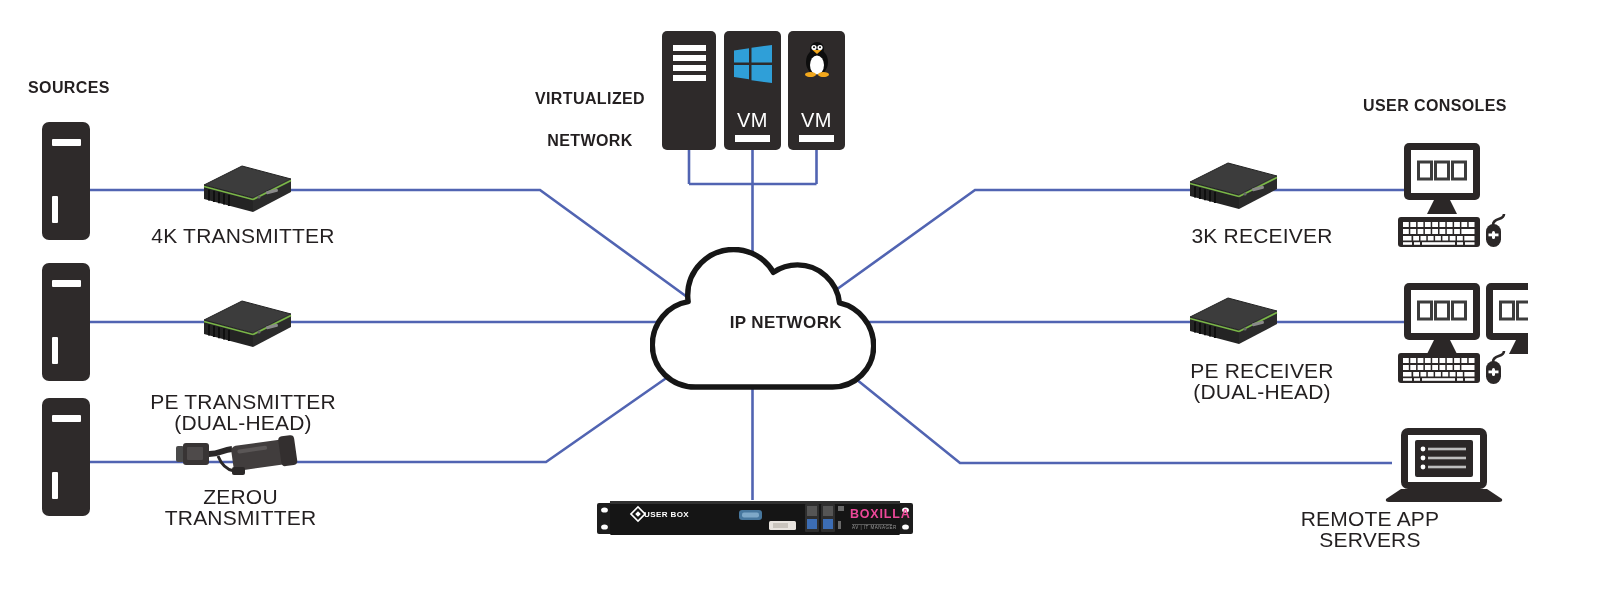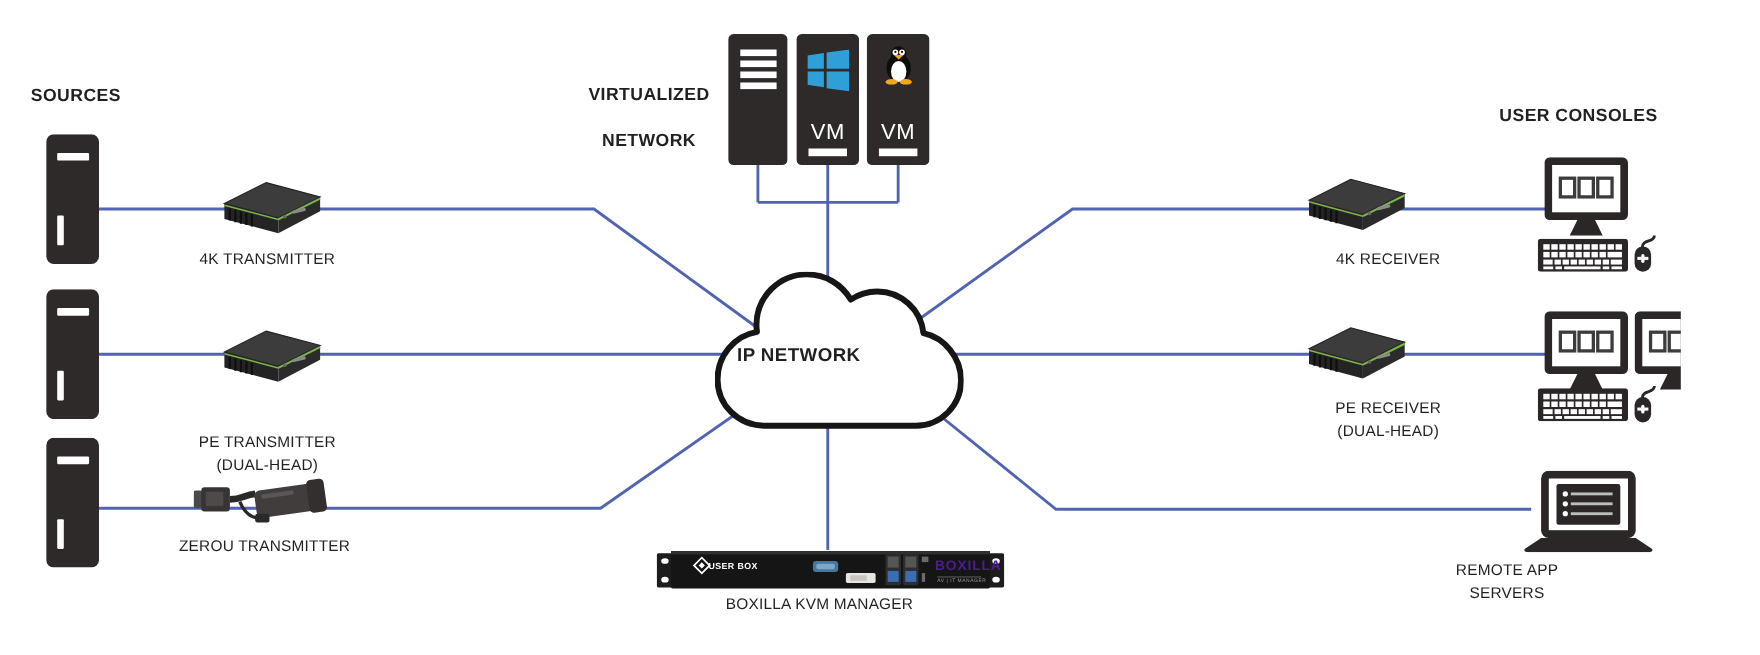--- a/index.html
+++ b/index.html
@@ -2,25 +2,25 @@
 <html style="--line: #5164b2; --ink: #231f20; --device: #2e2a2a; --green: #7ab648; --windows_blue: #2f9fd8; --cloud_stroke: #161616;"><head>
 <meta charset="utf-8">
 <style>
   html,body{margin:0;padding:0;background:#fff;}
   .canvas{
     position:relative;width:1528px;height:595px;background:#fff;overflow:hidden;
     font-family:"Liberation Sans", sans-serif;color:#231f20;
   }
   .abs{position:absolute;}
   .hdr{font-size:16px;font-weight:700;letter-spacing:.4px;white-space:pre-line;}
-  .lbl{font-size:14px;font-weight:400;letter-spacing:.2px;text-align:center;line-height:21px;}
+  .lbl{font-size:21px;font-weight:400;letter-spacing:.2px;text-align:center;line-height:21px;}
   .center{text-align:center;}
   svg{display:block;overflow:visible;}
   #wires polyline{fill:none;stroke:var(--line,#5164b2);stroke-width:2.6px;}
-  .cloud-label{font-size:17px;font-weight:700;letter-spacing:.4px;text-align:left;}
+  .cloud-label{font-size:17px;font-weight:700;letter-spacing:.4px;text-align:right;}
 </style>
 </head>
 <body>
 
 <div class="canvas">
 
   <svg id="wires" class="abs" style="left:0;top:0" width="1600" height="595" viewBox="0 0 1600 595">
     <polyline points="90,190 540,190 705,310"></polyline>
     <polyline points="90,322 720,322"></polyline>
     <polyline points="90,462 546,462 695,358"></polyline>
@@ -210,21 +210,21 @@
           <rect x="0" y="-5" width="10" height="10" transform="rotate(45 5 0)"></rect>
           <rect x="3" y="-2" width="4" height="4" transform="rotate(45 5 0)" fill="#fff" stroke="none"></rect>
         </g>
         <line x1="255" y1="26.5" x2="295" y2="26.5" stroke="#6a6a6a" stroke-width="0.8"></line>
       </symbol>
     </defs>
   </svg>
 
   <div class="abs hdr" style="left:28px;top:79px">SOURCES</div>
 
-  <div class="abs hdr center" style="left:510px;top:55px;width:160px;line-height:21px">
+  <div class="abs hdr center" style="left:510px;top:67px;width:160px;line-height:21px">
     <div>VIRTUALIZED</div>
     <div>NETWORK</div>
   </div>
 
   <div class="abs hdr center" style="left:1350px;top:97px;width:170px">USER CONSOLES</div>
 
   <svg class="abs" style="left:42px;top:122px" width="48" height="118">
       <use href="#sym-tower"></use>
     </svg>
   <svg class="abs" style="left:42px;top:263px" width="48" height="118">
@@ -279,29 +279,28 @@
   <svg class="abs" style="left:650px;top:247px" width="226" height="143">
       <use href="#sym-cloud"></use>
     </svg>
   <div class="abs cloud-label" style="left:670px;top:313px;width:172px">IP NETWORK</div>
 
   <div class="abs" style="left:597px;top:498px;width:316px;height:40px">
     <svg style="position:absolute;left:0;top:0" width="316" height="40">
         <use href="#sym-rack"></use>
       </svg>
     <div style="position:absolute;left:47px;top:12px;color:#fff;font-size:8px;font-weight:700;letter-spacing:.4px">USER BOX</div>
-    <div style="position:absolute;left:253px;top:9px;color:#4c1d95;font-size:12.5px;font-weight:700;letter-spacing:.8px">BOXILLA</div>
+    <div style="position:absolute;left:253px;top:9px;color:#ec4899;font-size:12.5px;font-weight:700;letter-spacing:.8px">BOXILLA</div>
     <div style="position:absolute;left:255px;top:27px;color:#9a9a9a;font-size:4.5px;letter-spacing:.5px">AV | IT MANAGER</div>
   </div>
-  <div class="abs lbl" style="left:620px;top:539px;width:250px">BOXILLA KVM MANAGER</div>
 
   <svg class="abs" style="left:1182px;top:155px" width="100" height="58">
       <use href="#sym-extbox"></use>
     </svg>
-  <div class="abs lbl" style="left:1162px;top:225px;width:200px">4K RECEIVER</div>
+  <div class="abs lbl" style="left:1162px;top:225px;width:200px">3K RECEIVER</div>
 
   <svg class="abs" style="left:1404px;top:143px" width="78" height="72">
       <use href="#sym-monitor"></use>
     </svg>
   <svg class="abs" style="left:1398px;top:217px" width="82" height="30">
       <use href="#sym-keyboard"></use>
     </svg>
   <svg class="abs" style="left:1485px;top:212px" width="22" height="36">
       <use href="#sym-mouse"></use>
     </svg>

